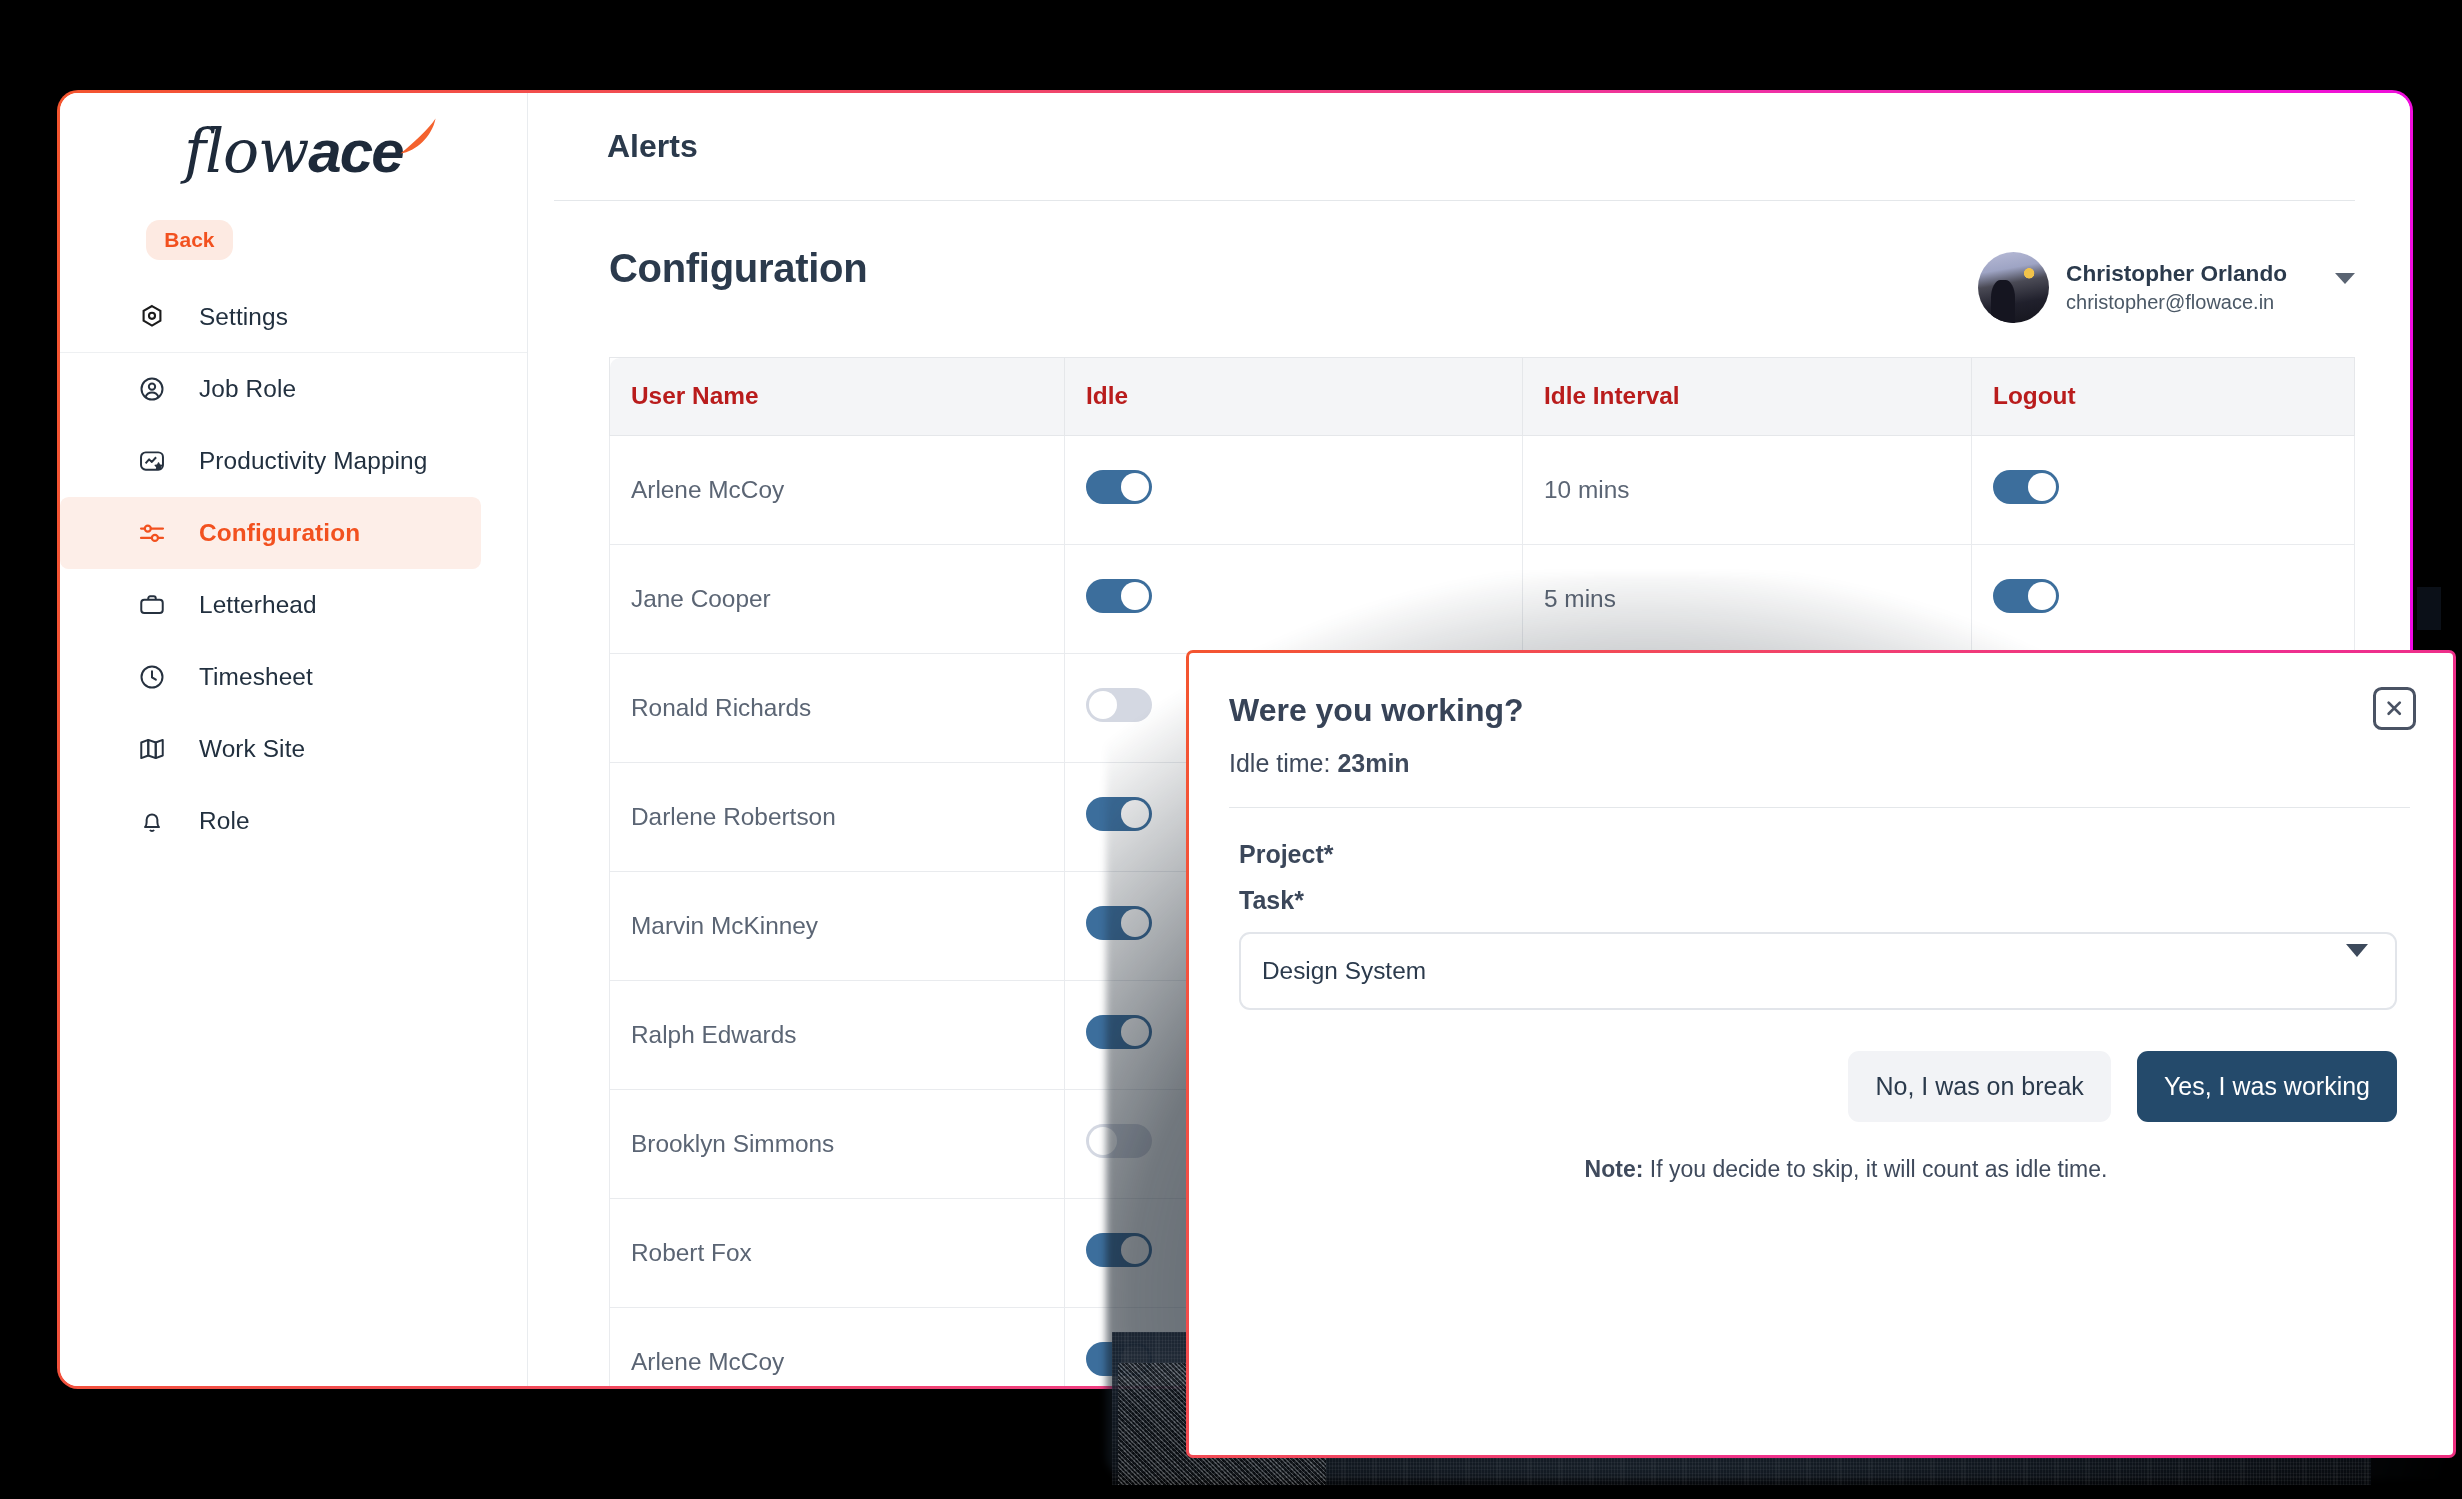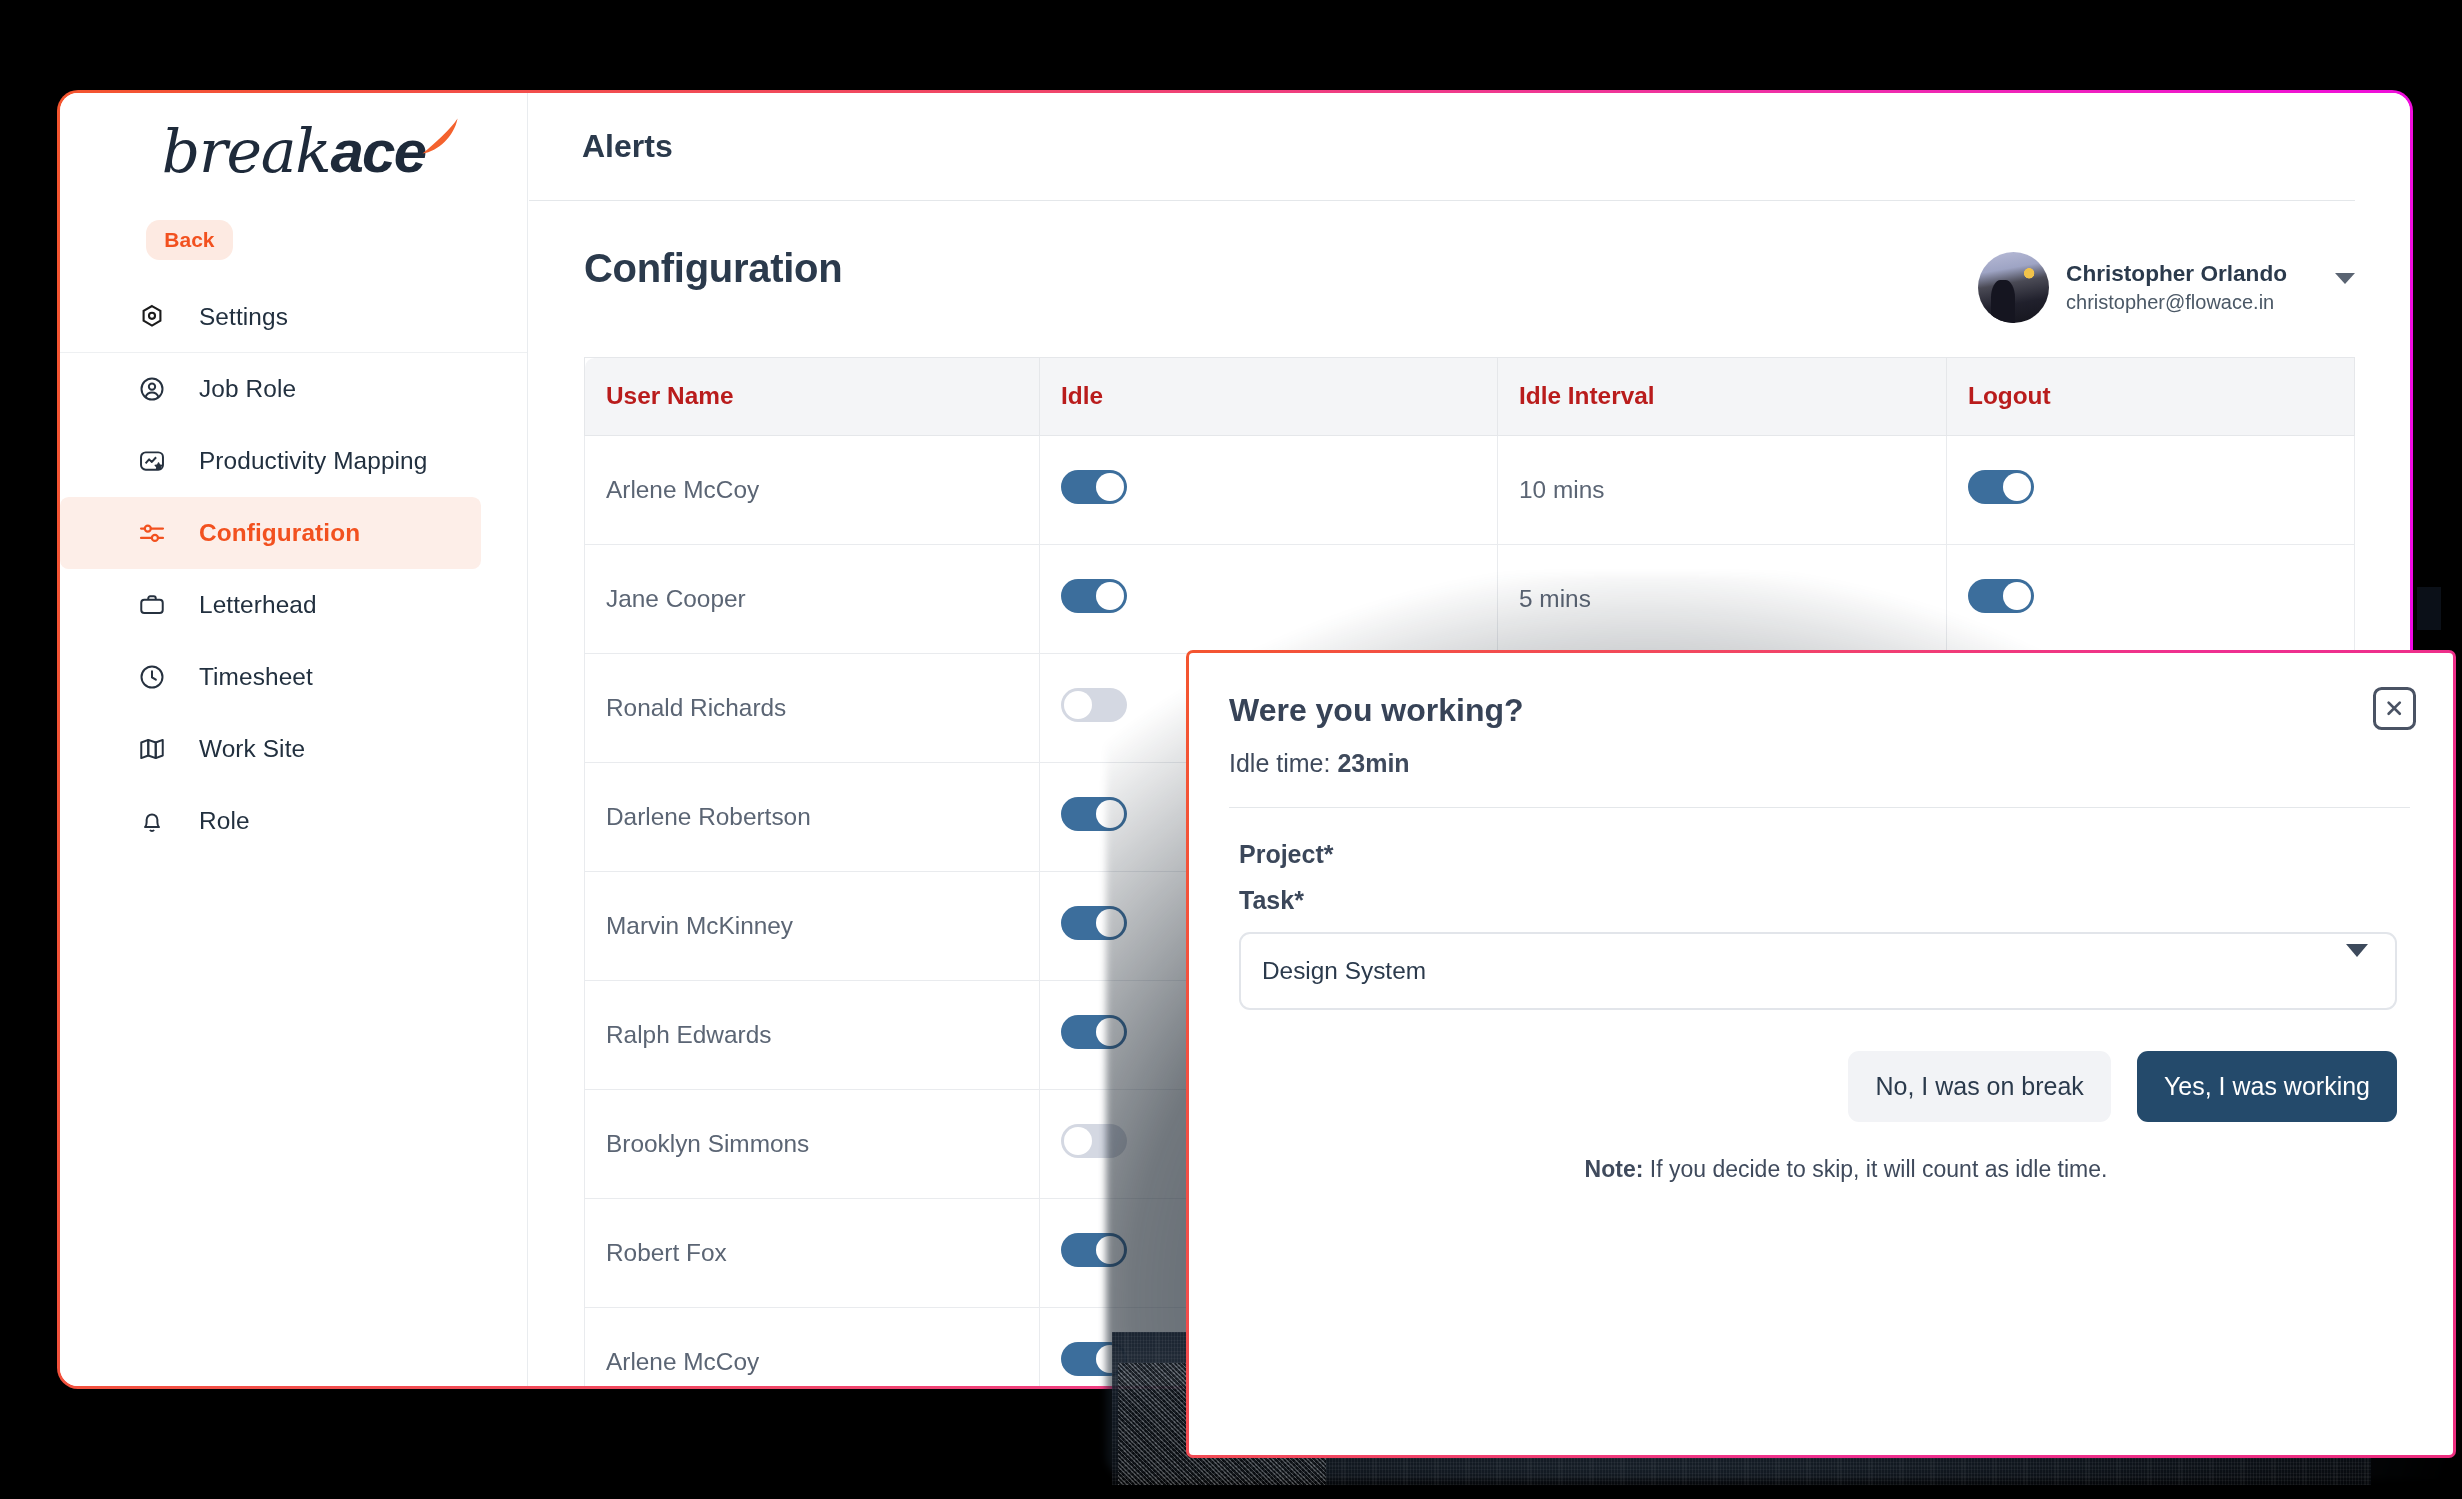--- a/index.html
+++ b/index.html
@@ -122,20 +122,21 @@
     border-radius: 8.6px;
   }
   .nav-item.active .nav-label { color: #f2511f; font-weight: bold; }
   .nav-icon { width: 28px; height: 28px; flex: 0 0 28px; display:flex; align-items:center; justify-content:center;}
   .nav-icon svg { width: 28px; height: 28px; display: block; }
 
   
   .main {
     position: absolute; left: 469px; top: 0; right: 0; bottom: 0;
     background: #fff;
+    padding-left: 25px;
   }
   .topbar {
     height: 108px;
     display: flex; align-items: center;
     padding-left: 53px;
     border-bottom: 1.8px solid #e4e7ea;
     margin-right: 55px;
   }
   .topbar h1 { font-size: 32px; font-weight: bold; color: #2b3a4c; }
 
@@ -274,21 +275,21 @@
 
   <div class="shadow-stub"></div>
   <div class="shadow-blob"></div>
 
   <div class="app-window">
 
     <aside class="sidebar">
 
       <div class="logo-wrap">
         <div class="logo">
-          <span class="lo-flow">break</span><span class="lo-ace">ace</span>
+          <span class="lo-flow">flow</span><span class="lo-ace">ace</span>
           <svg class="swoosh" viewBox="0 0 66 66">
             <path d="M4 62 C30 58 56 34 62 4 C50 22 26 44 4 62 Z" fill="#f4622e"></path>
           </svg>
         </div>
       </div>
 
       <div class="back-wrap">
         <span class="back-btn">Back</span>
       </div>
 

